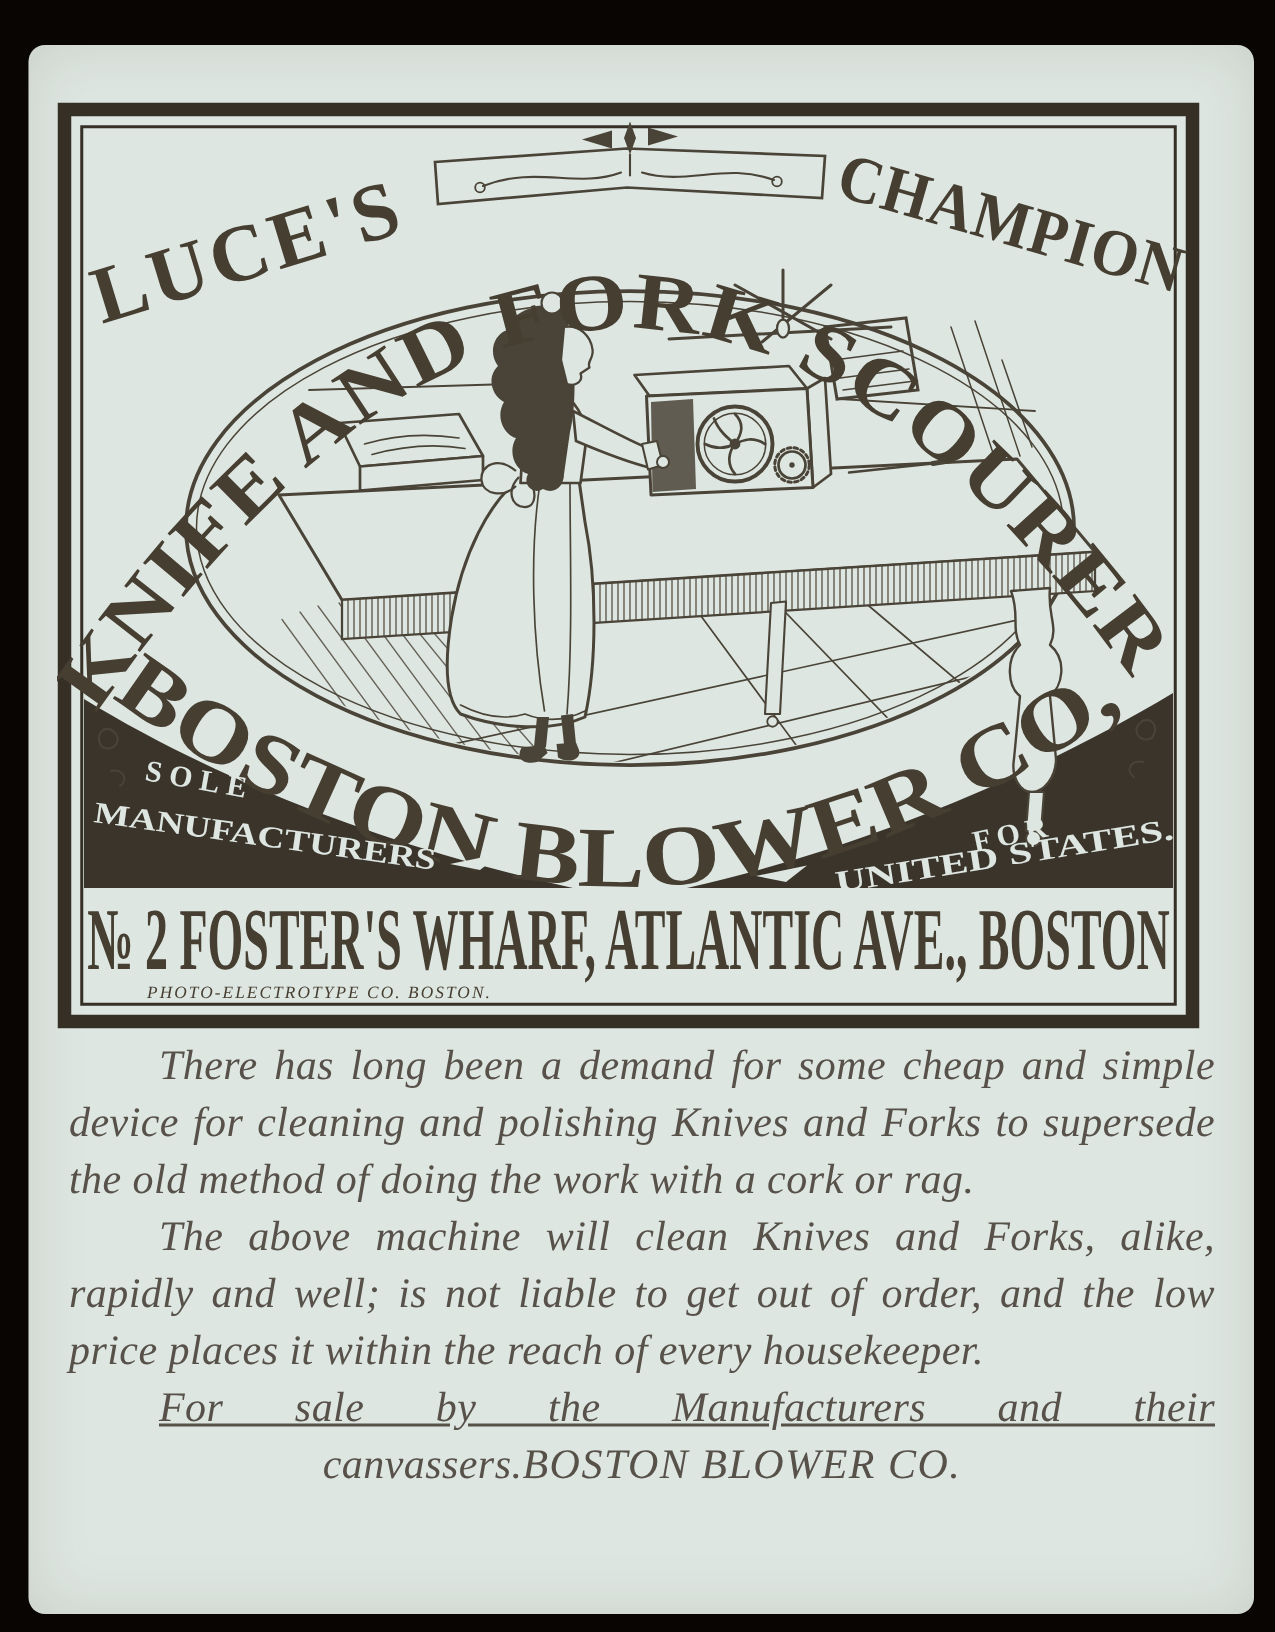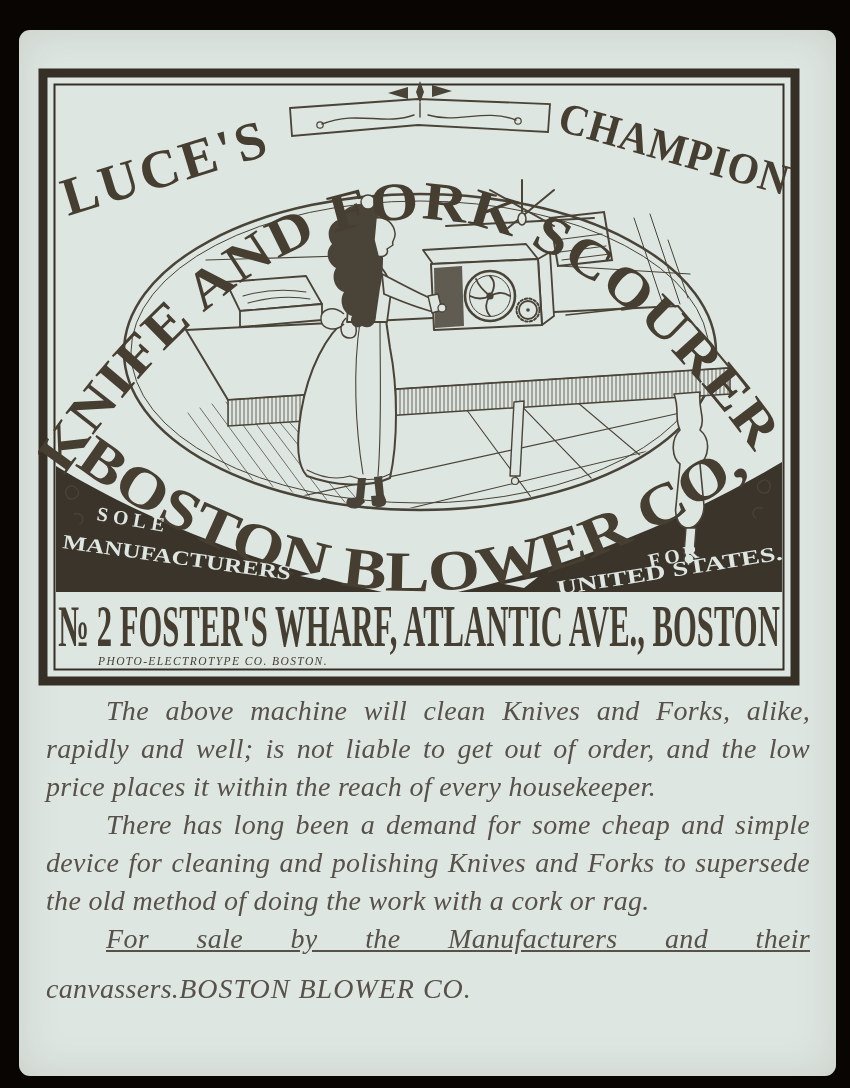--- a/index.html
+++ b/index.html
@@ -14,22 +14,22 @@
     box-shadow:inset 0 0 40px rgba(120,110,95,.18);
   }
   .ad-svg{position:absolute;left:19px;top:38px;width:762px;height:618px;}
   .body-text{
     position:absolute;left:27px;top:662px;width:764px;
     color:#57514a;font-size:28px;line-height:38px;
     font-style:italic;letter-spacing:.3px;
   }
   .body-text p{margin:0;text-align:justify;text-indent:60px;}
   .p3-first{margin:0;text-align:justify;text-align-last:justify;text-indent:60px;text-decoration:underline;}
-  .p3-last{display:flex;justify-content:flex-start;align-items:baseline;}
-  .sig{letter-spacing:1px;margin-top:12px;}
+  .p3-last{display:flex;justify-content:center;align-items:baseline;}
+  .sig{letter-spacing:1px;}
   svg text{fill:#463e31;}
   .wht{fill:#dde6e1;}
   .eng{stroke:#4a4337;fill:none;stroke-linecap:round;}
   .engf{stroke:#4a4337;fill:#dde6e1;stroke-linejoin:round;}
   .inkf{fill:#4a4337;stroke:none;}
 </style>
 </head>
 <body>
 
 <div class="card">
@@ -212,22 +212,22 @@
 
       <g transform="translate(381,578) scale(0.88,1.28)">
         <text x="0" y="0" text-anchor="middle" font-size="46" textLength="820" lengthAdjust="spacingAndGlyphs">№ 2 FOSTER'S WHARF, ATLANTIC AVE., BOSTON</text>
       </g>
     </g>
 
     <text x="60" y="597" font-size="11.5" font-style="italic" letter-spacing="1.4" font-family="Liberation Serif, DejaVu Serif, serif">PHOTO-ELECTROTYPE CO. BOSTON.</text>
   </svg>
 
   <div class="body-text">
+    <p>There has long been a demand for some cheap and simple device for cleaning and polishing Knives and Forks to supersede the old method of doing the work with a cork or rag.</p>
     <p>The above machine will clean Knives and Forks, alike, rapidly and well; is not liable to get out of order, and the low price places it within the reach of every housekeeper.</p>
-    <p>There has long been a demand for some cheap and simple device for cleaning and polishing Knives and Forks to supersede the old method of doing the work with a cork or rag.</p>
     <p class="p3-first">For sale by the Manufacturers and their</p>
     <div class="p3-last">
       <span>canvassers.</span>
       <span class="sig">BOSTON BLOWER CO.</span>
     </div>
   </div>
 
 </div>
 
 </body></html>

